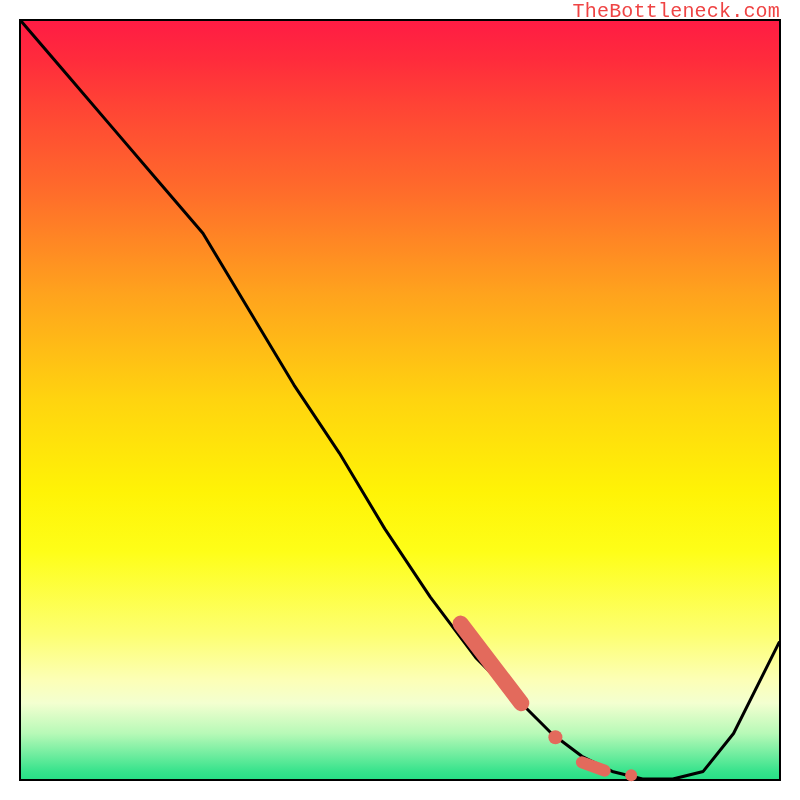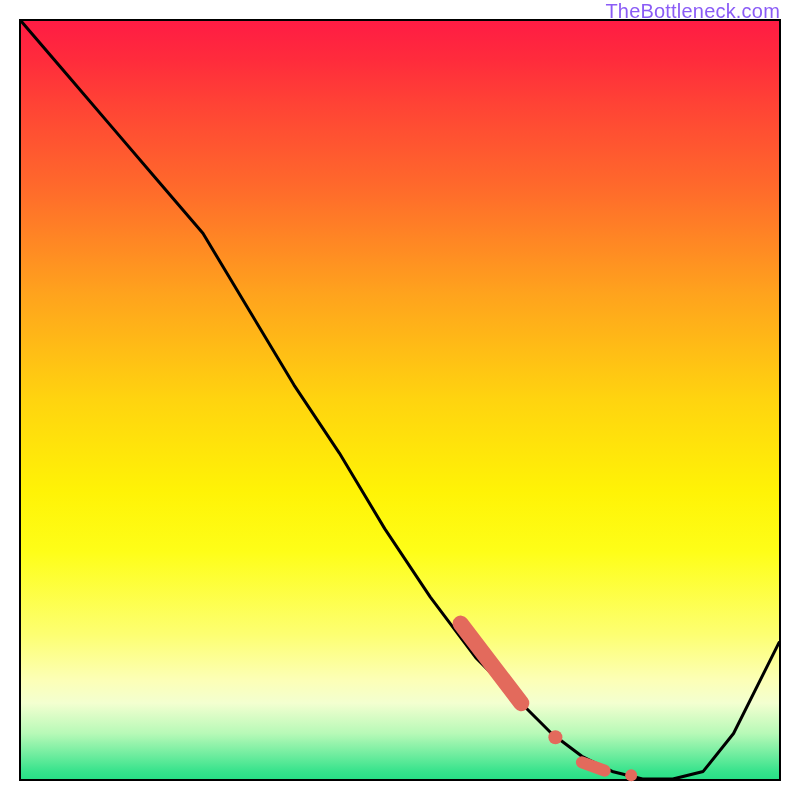--- a/index.html
+++ b/index.html
@@ -57,22 +57,23 @@
     height: 800px;
     pointer-events: none;
   }
 
   .watermark {
     position: absolute;
     top: 0px;
     right: 20px;
     font-size: 20px;
     font-weight: 500;
-    color: #8b5cf6;
+    color: #ef4444;
     letter-spacing: 0.2px;
+    font-family: Liberation Mono, monospace;
   }
 </style>
 </head>
 <body>
 
 <div class="frame">
   <div class="plot-area"></div>
   <div class="border-left"></div>
   <div class="border-right"></div>
   <div class="border-top"></div>

